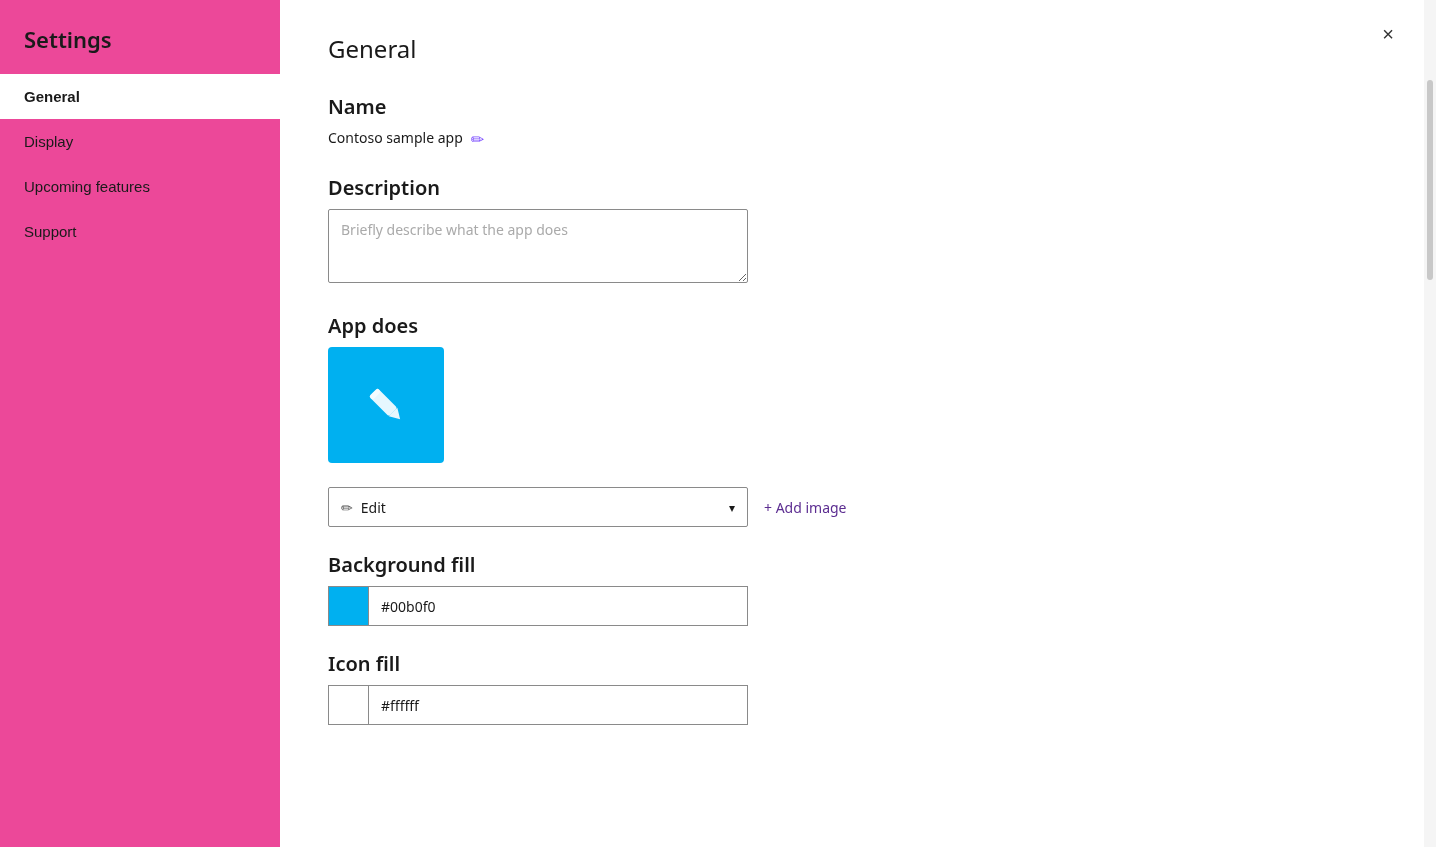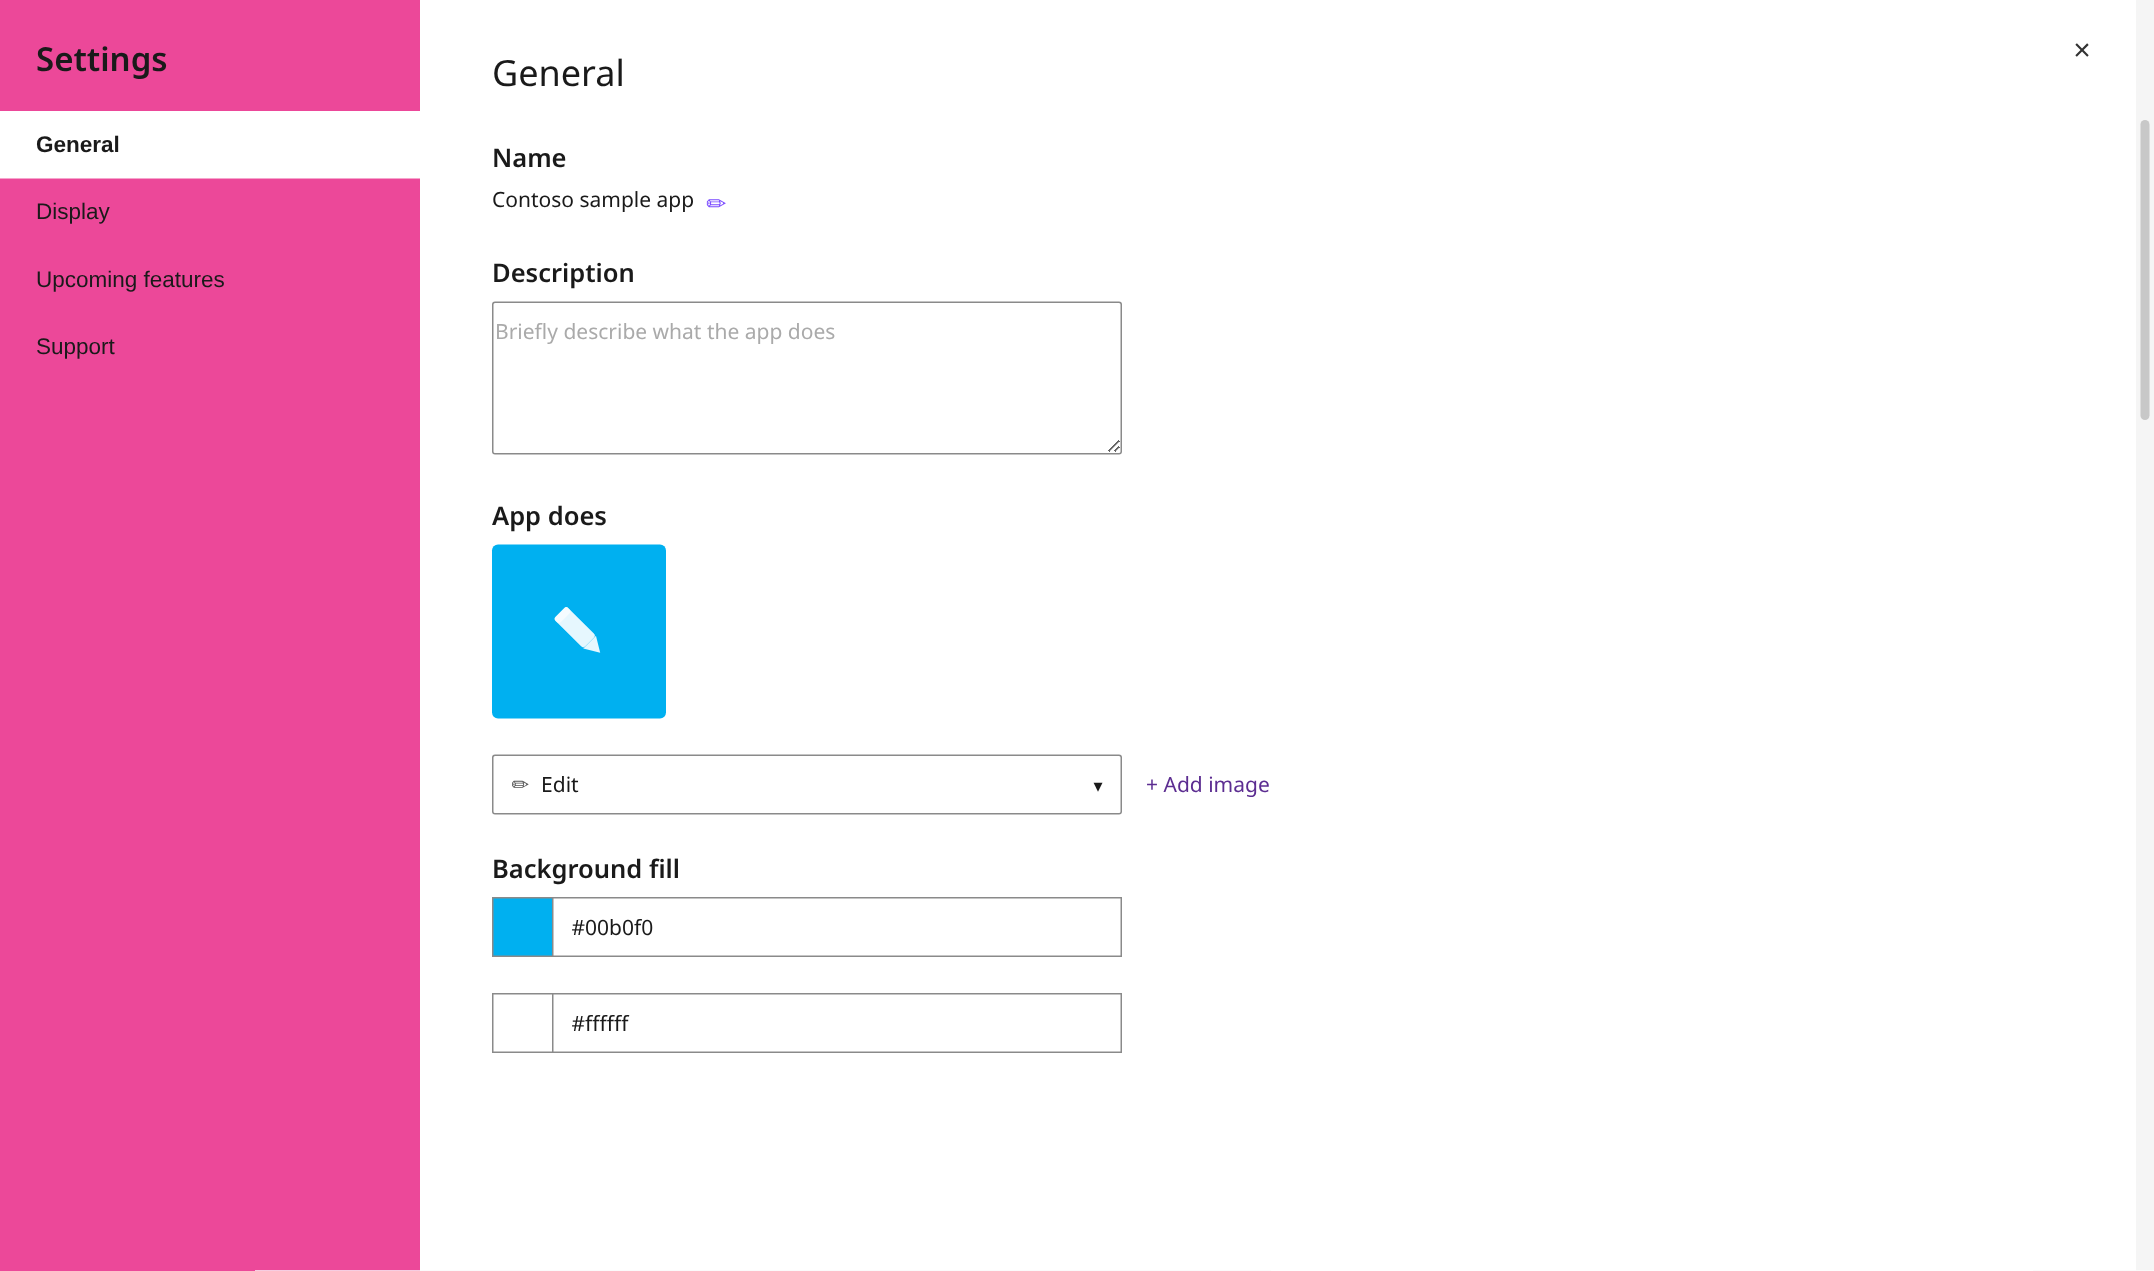--- a/index.html
+++ b/index.html
@@ -91,21 +91,21 @@
     
     .page-title {
       font-size: 24px;
       font-weight: 400;
       color: #1a1a1a;
       margin-bottom: 28px;
     }
 
     
     .section-label {
-      font-size: 17px;
+      font-size: 20px;
       font-weight: 600;
       color: #1a1a1a;
       margin-bottom: 8px;
     }
 
     
     .name-value {
       font-size: 14px;
       color: #1a1a1a;
       display: flex;
@@ -117,24 +117,24 @@
       font-size: 16px;
       cursor: pointer;
     }
 
     
     .description-section {
       margin-bottom: 24px;
     }
     .description-textarea {
       width: 420px;
-      height: 102px;
+      height: 74px;
       border: 1px solid #8a8a8a;
       border-radius: 2px;
-      padding: 10px 1px;
+      padding: 10px 12px;
       font-size: 14px;
       color: #888;
       font-family: inherit;
       resize: both;
     }
     .description-textarea::placeholder { color: #aaa; }
 
     
     .app-icon-section {
       margin-bottom: 24px;
@@ -289,20 +289,21 @@
 
   <div class="fill-section">
     <div class="section-label">Background fill</div>
     <div class="fill-row">
       <div class="color-swatch" style="background:#00b0f0;"></div>
       <input type="text" class="color-input" value="#00b0f0" style="">
     </div>
   </div>
 
   <div class="icon-fill-section">
+    <div class="section-label">Icon fill</div>
     <div class="fill-row">
       <div class="color-swatch icon-fill-swatch" style="background:#ffffff;"></div>
       <input type="text" class="color-input" value="#ffffff" style="">
     </div>
   </div>
 </div>
 
 <div class="scrollbar-track">
   <div class="scrollbar-thumb"></div>
 </div>

